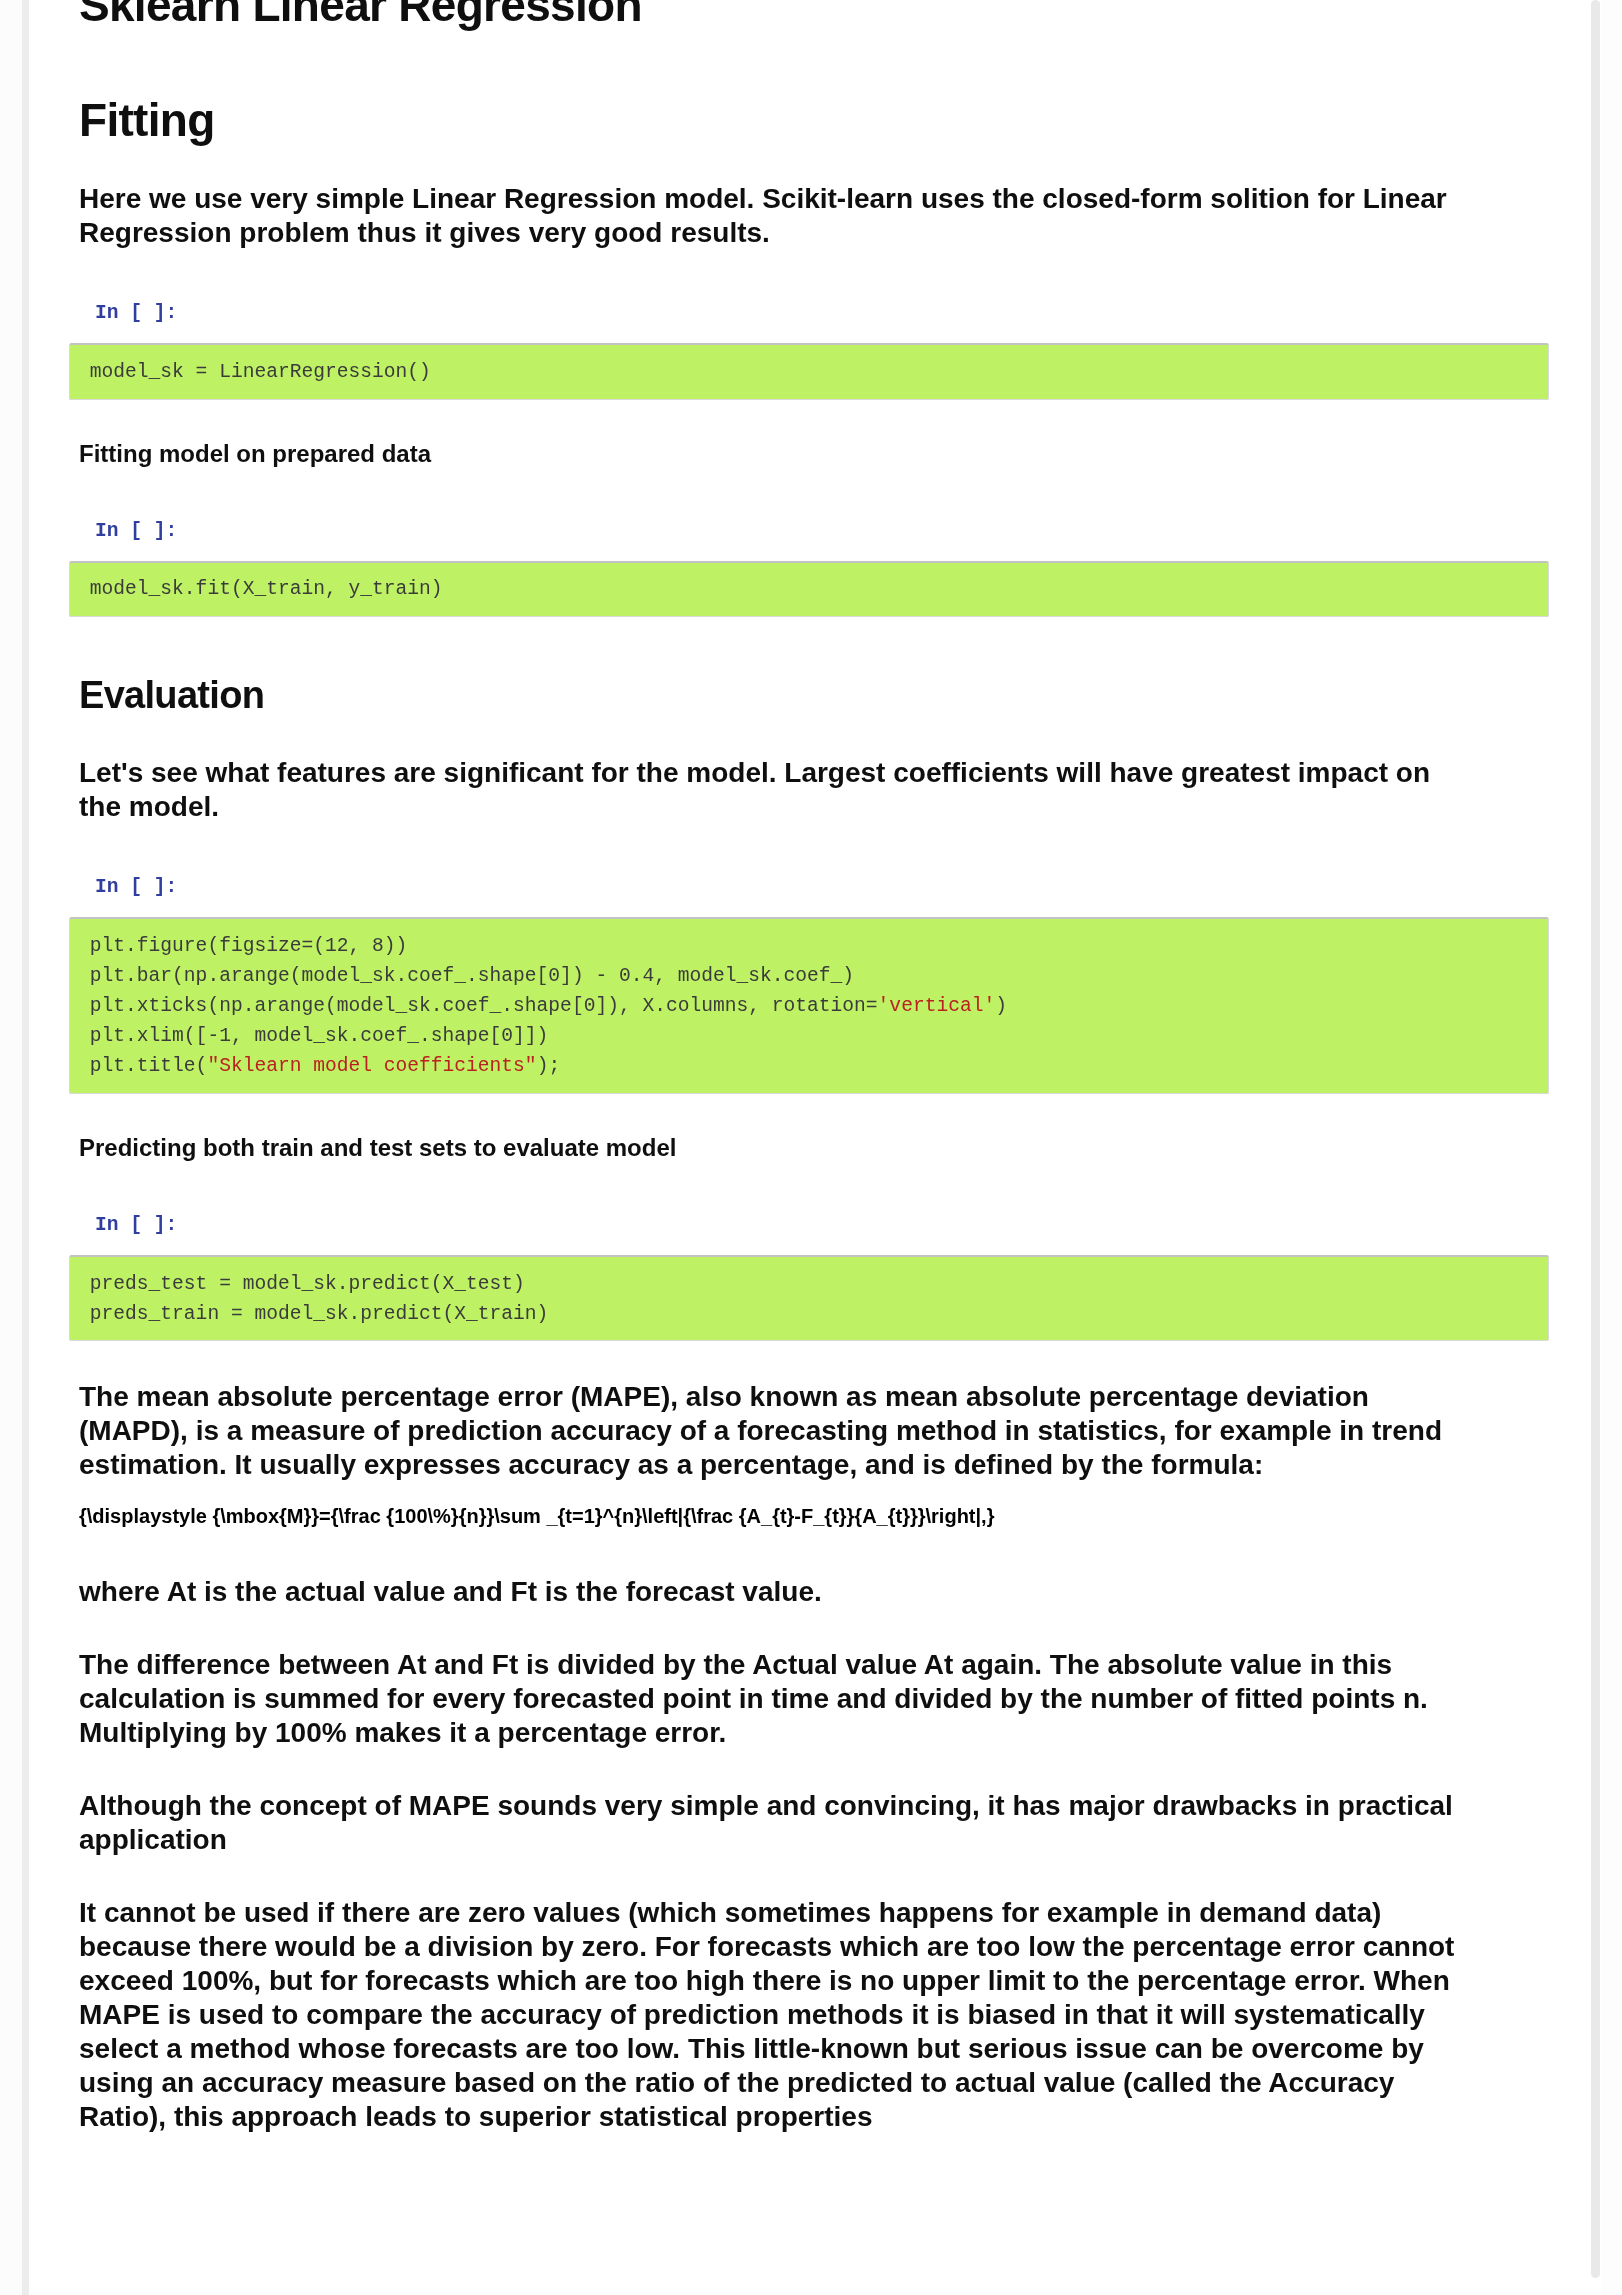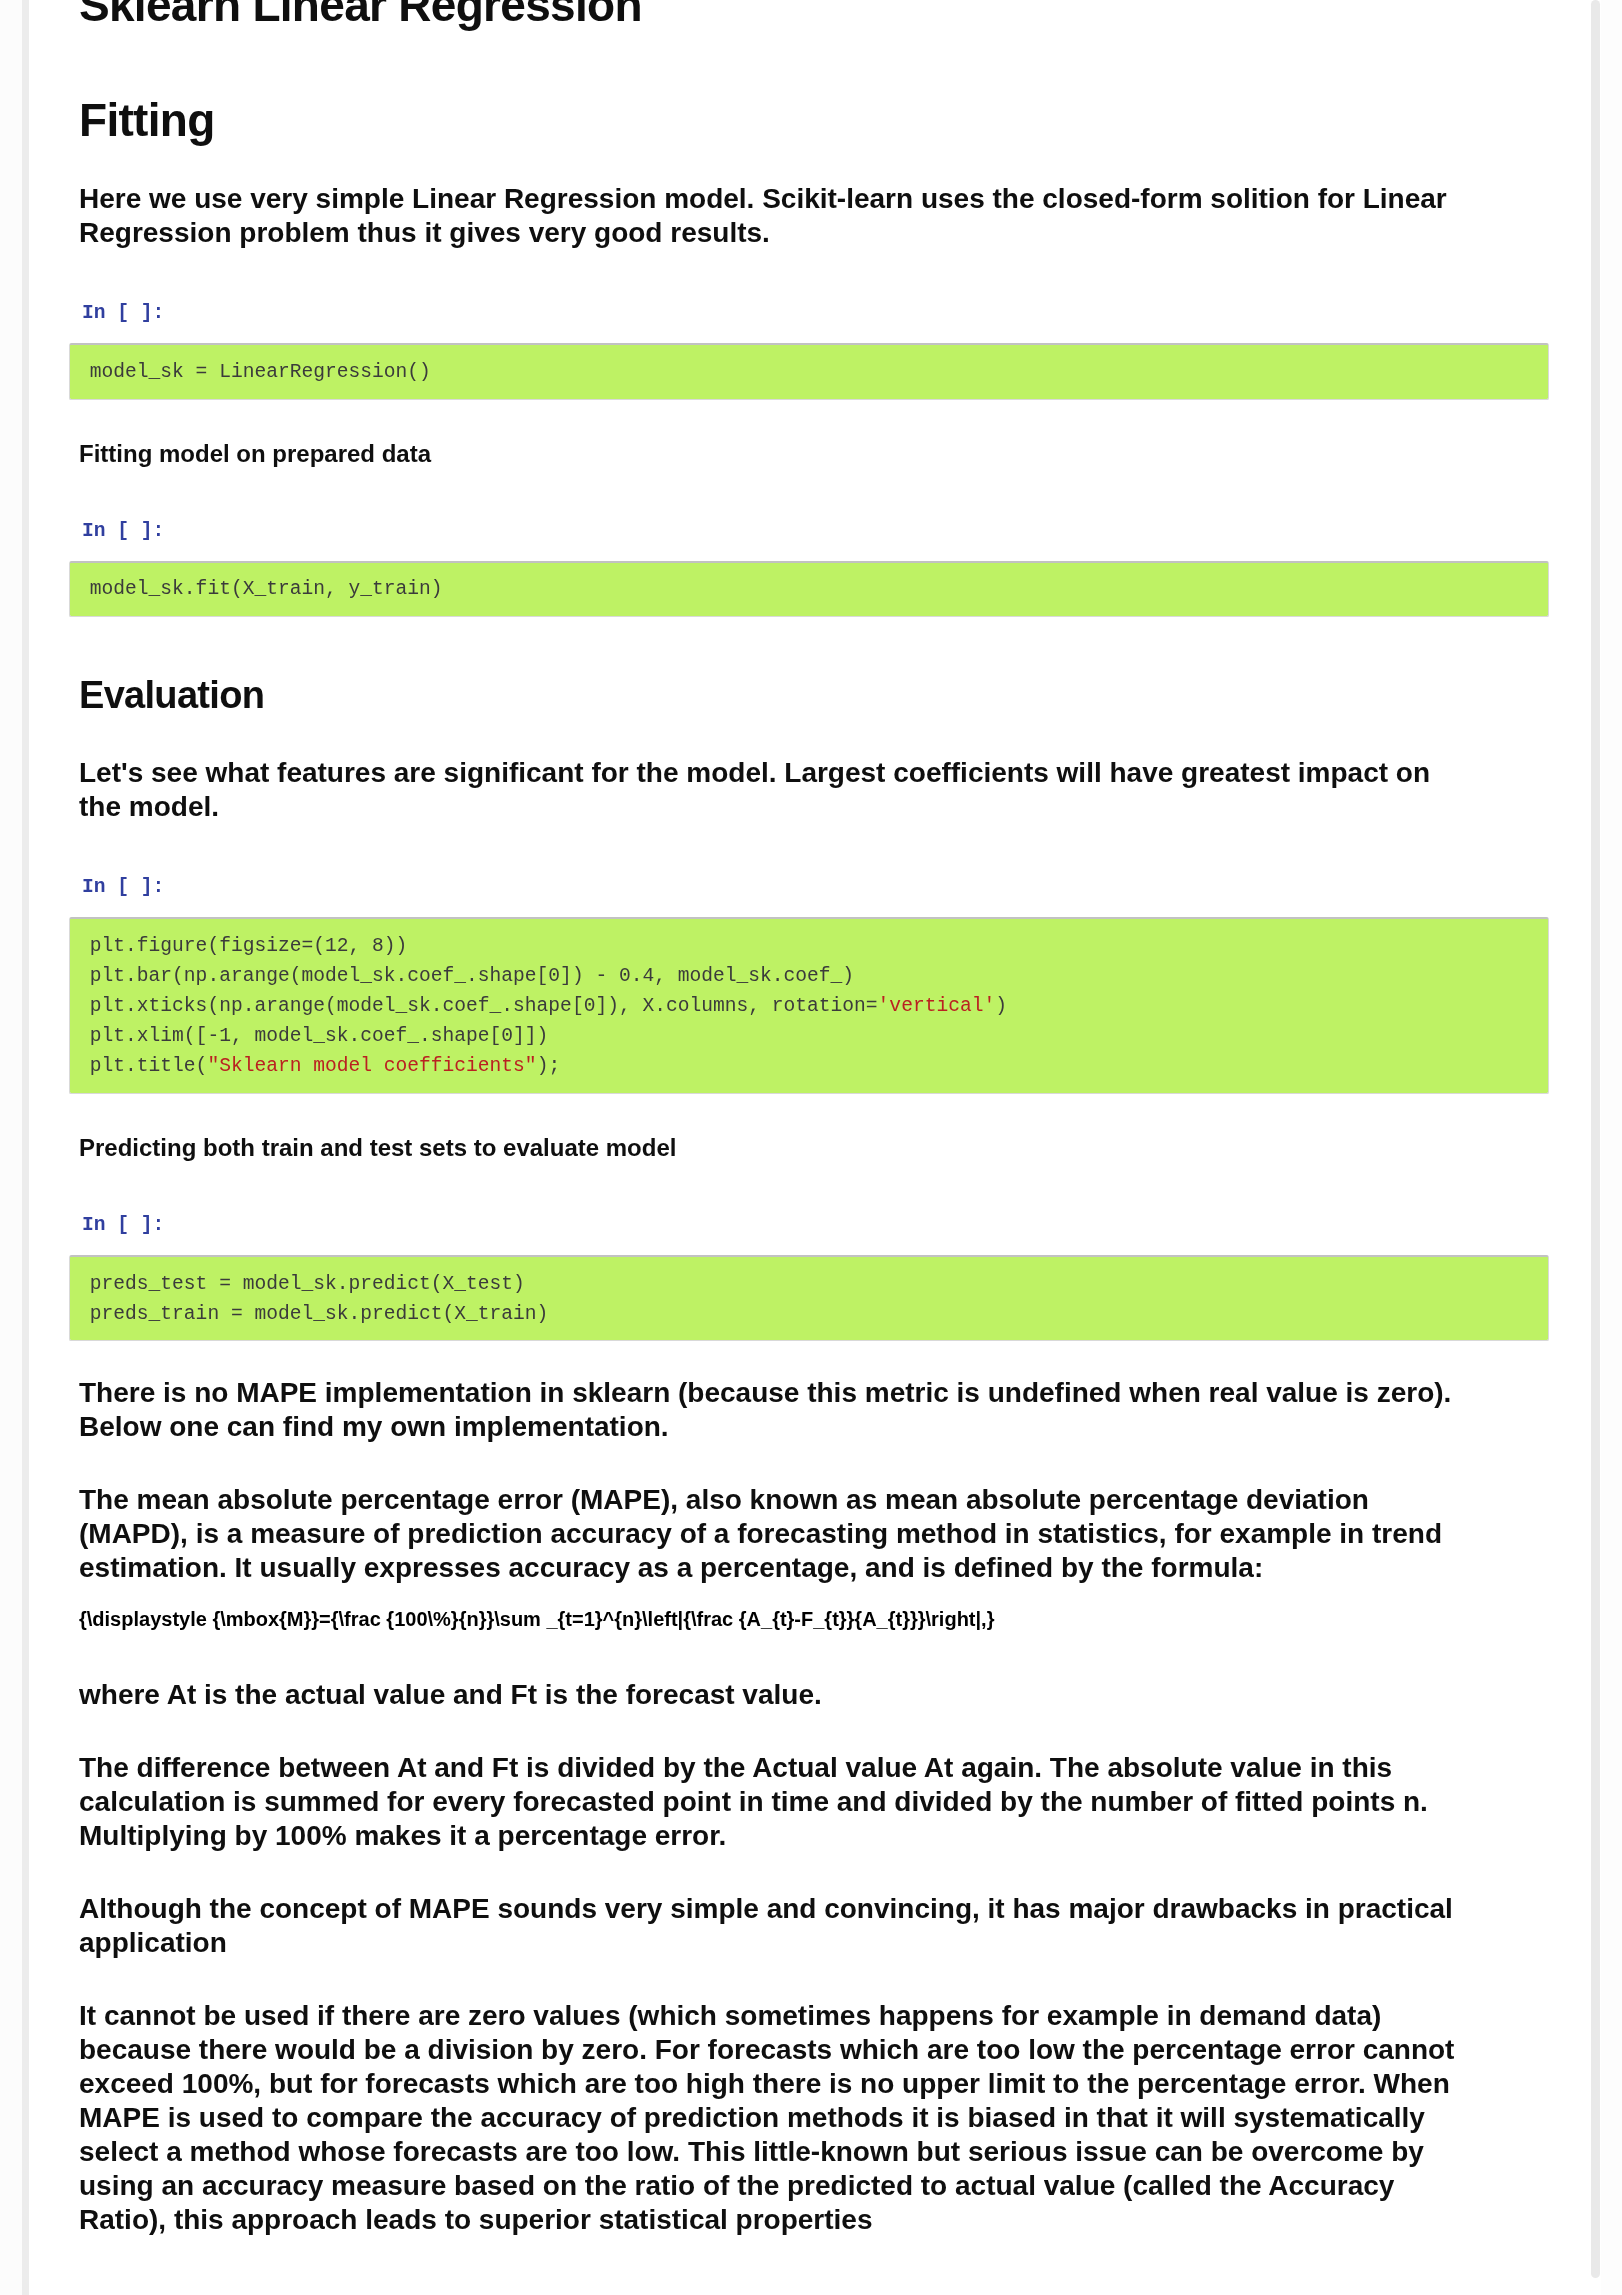--- a/index.html
+++ b/index.html
@@ -36,21 +36,21 @@
   .m-h3{margin-top:58px;}
   .m-pp{margin-top:39px;}
   .m-f{margin-top:21px;}
   .m-where{margin-top:46px;}
 
   .prompt{
     font-family:"Liberation Mono",monospace;
     font-size:19.6px;line-height:25px;
     font-weight:700;
     color:#303F9F;
-    margin-left:3px;
+    margin-left:16px;
   }
   .codebox{
     background:#bef264;
     border:1.3px solid #D9D9D9;
     border-top:2px solid #C2C2C2;
     border-radius:2.6px;
     margin-left:-9.8px;
     padding:11.8px 19.6px;
   }
   .codeline{
@@ -110,21 +110,20 @@
 
   <h4 class="m-h4">Predicting both train and test sets to evaluate model</h4>
 
   <div class="prompt m-pr">In [ ]:</div>
   <div class="codebox m-box">
     <div class="codeline">preds_test = model_sk.predict(X_test)</div>
     <div class="codeline">preds_train = model_sk.predict(X_train)</div>
   </div>
 
 
-  <p class="m-p1">There is no MAPE implementation in sklearn (because this metric is undefined when real value is zero). Below one can find my own implementation.</p>
 
   <p class="m-pp">The mean absolute percentage error (MAPE), also known as mean absolute percentage deviation (MAPD), is a measure of prediction accuracy of a forecasting method in statistics, for example in trend estimation. It usually expresses accuracy as a percentage, and is defined by the formula:</p>
 
   <div class="formula m-f">{\displaystyle {\mbox{M}}={\frac {100\%}{n}}\sum _{t=1}^{n}\left|{\frac {A_{t}-F_{t}}{A_{t}}}\right|,}</div>
 
   <p class="m-where">where At is the actual value and Ft is the forecast value.</p>
 
   <p class="m-pp">The difference between At and Ft is divided by the Actual value At again. The absolute value in this calculation is summed for every forecasted point in time and divided by the number of fitted points n. Multiplying by 100% makes it a percentage error.</p>
 
   <p class="m-pp">Although the concept of MAPE sounds very simple and convincing, it has major drawbacks in practical application</p>

